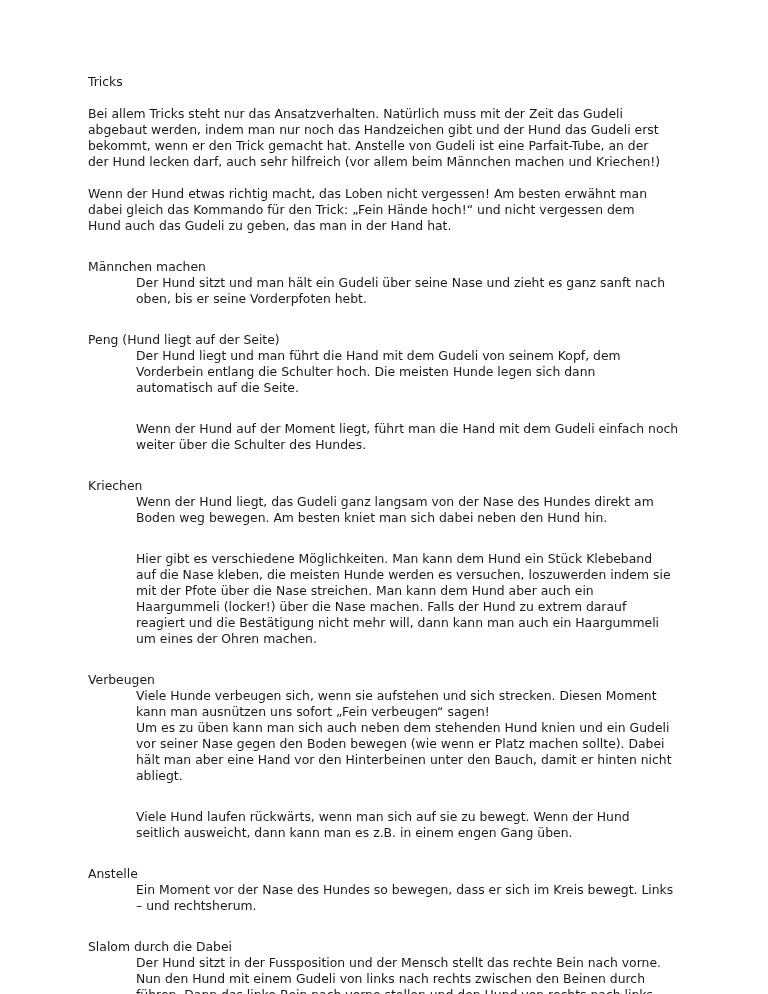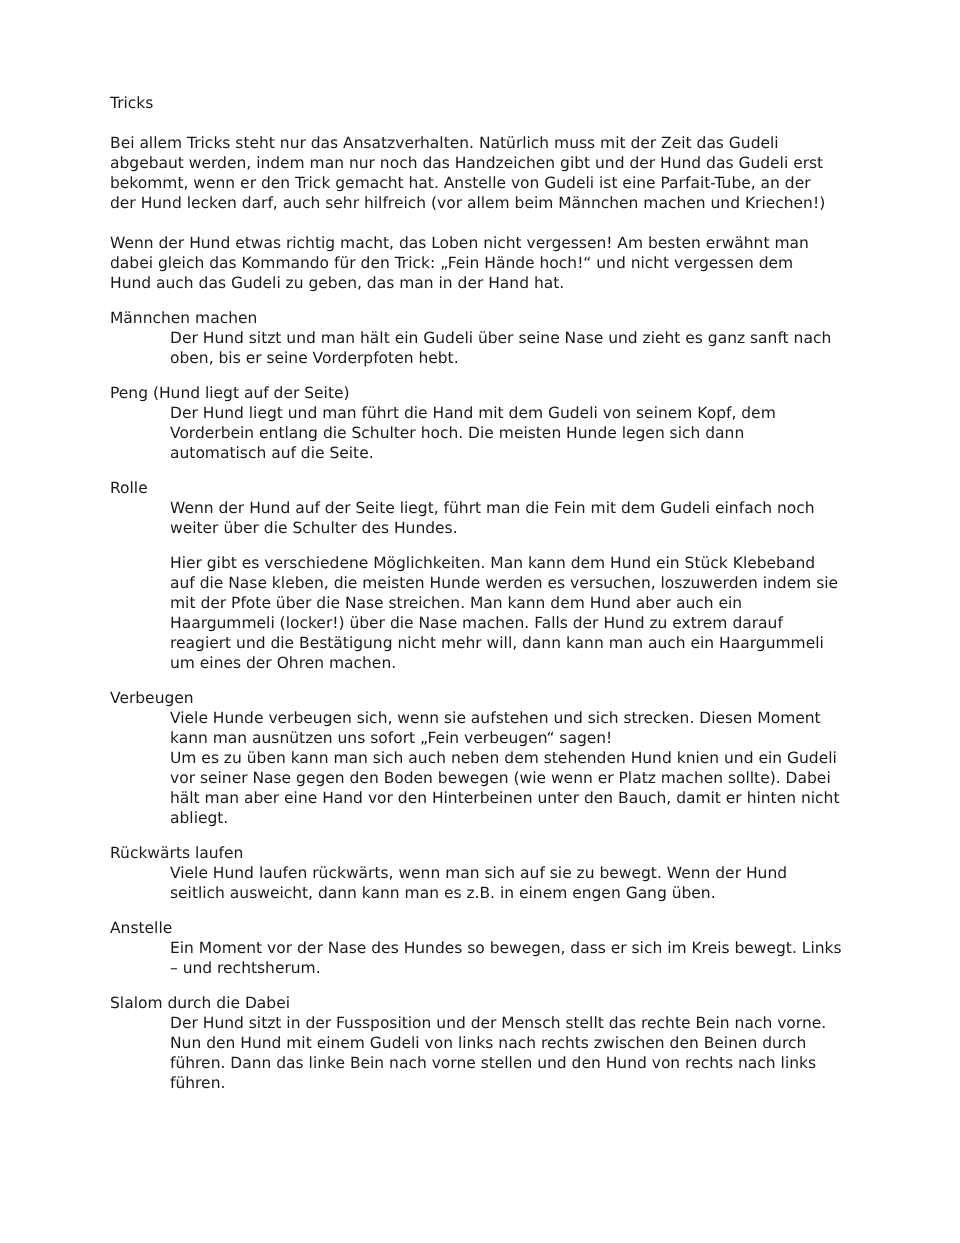--- a/index.html
+++ b/index.html
@@ -26,21 +26,21 @@
   }
   .title {
     margin: 0;
     white-space: pre-line;
   }
   .para {
     margin: 16px 0 0 0;
     white-space: pre-line;
   }
   .section {
-    margin: 12px 0 0 0;
+    margin: 25px 0 0 0;
   }
   .section .heading {
     margin: 0;
     white-space: pre-line;
   }
   .section .body {
     margin: 0 0 0 48px;
     white-space: pre-line;
   }
 </style>
@@ -65,43 +65,46 @@
           <div class="body">Der Hund sitzt und man hält ein Gudeli über seine Nase und zieht es ganz sanft nach
 oben, bis er seine Vorderpfoten hebt.</div>
         </div>
         <div class="section">
           <div class="heading">Peng (Hund liegt auf der Seite)</div>
           <div class="body">Der Hund liegt und man führt die Hand mit dem Gudeli von seinem Kopf, dem
 Vorderbein entlang die Schulter hoch. Die meisten Hunde legen sich dann
 automatisch auf die Seite.</div>
         </div>
         <div class="section">
-          <div class="heading">Rolle</div>
-          <div class="body">Wenn der Hund auf der Seite liegt, führt man die Fein mit dem Gudeli einfach noch
+          <div class="body">Wenn der Hund auf der Moment liegt, führt man die Hand mit dem Gudeli einfach noch
 weiter über die Schulter des Hundes.</div>
+        </div>
+        <div class="section">
+          <div class="heading">Kriechen</div>
+          <div class="body">Wenn der Hund liegt, das Gudeli ganz langsam von der Nase des Hundes direkt am
+Boden weg bewegen. Am besten kniet man sich dabei neben den Hund hin.</div>
         </div>
         <div class="section">
           <div class="body">Hier gibt es verschiedene Möglichkeiten. Man kann dem Hund ein Stück Klebeband
 auf die Nase kleben, die meisten Hunde werden es versuchen, loszuwerden indem sie
 mit der Pfote über die Nase streichen. Man kann dem Hund aber auch ein
 Haargummeli (locker!) über die Nase machen. Falls der Hund zu extrem darauf
 reagiert und die Bestätigung nicht mehr will, dann kann man auch ein Haargummeli
 um eines der Ohren machen.</div>
         </div>
         <div class="section">
           <div class="heading">Verbeugen</div>
           <div class="body">Viele Hunde verbeugen sich, wenn sie aufstehen und sich strecken. Diesen Moment
 kann man ausnützen uns sofort „Fein verbeugen“ sagen!
 Um es zu üben kann man sich auch neben dem stehenden Hund knien und ein Gudeli
 vor seiner Nase gegen den Boden bewegen (wie wenn er Platz machen sollte). Dabei
 hält man aber eine Hand vor den Hinterbeinen unter den Bauch, damit er hinten nicht
 abliegt.</div>
         </div>
         <div class="section">
-          <div class="heading">Rückwärts laufen</div>
           <div class="body">Viele Hund laufen rückwärts, wenn man sich auf sie zu bewegt. Wenn der Hund
 seitlich ausweicht, dann kann man es z.B. in einem engen Gang üben.</div>
         </div>
         <div class="section">
           <div class="heading">Anstelle</div>
           <div class="body">Ein Moment vor der Nase des Hundes so bewegen, dass er sich im Kreis bewegt. Links
 – und rechtsherum.</div>
         </div>
         <div class="section">
           <div class="heading">Slalom durch die Dabei</div>

